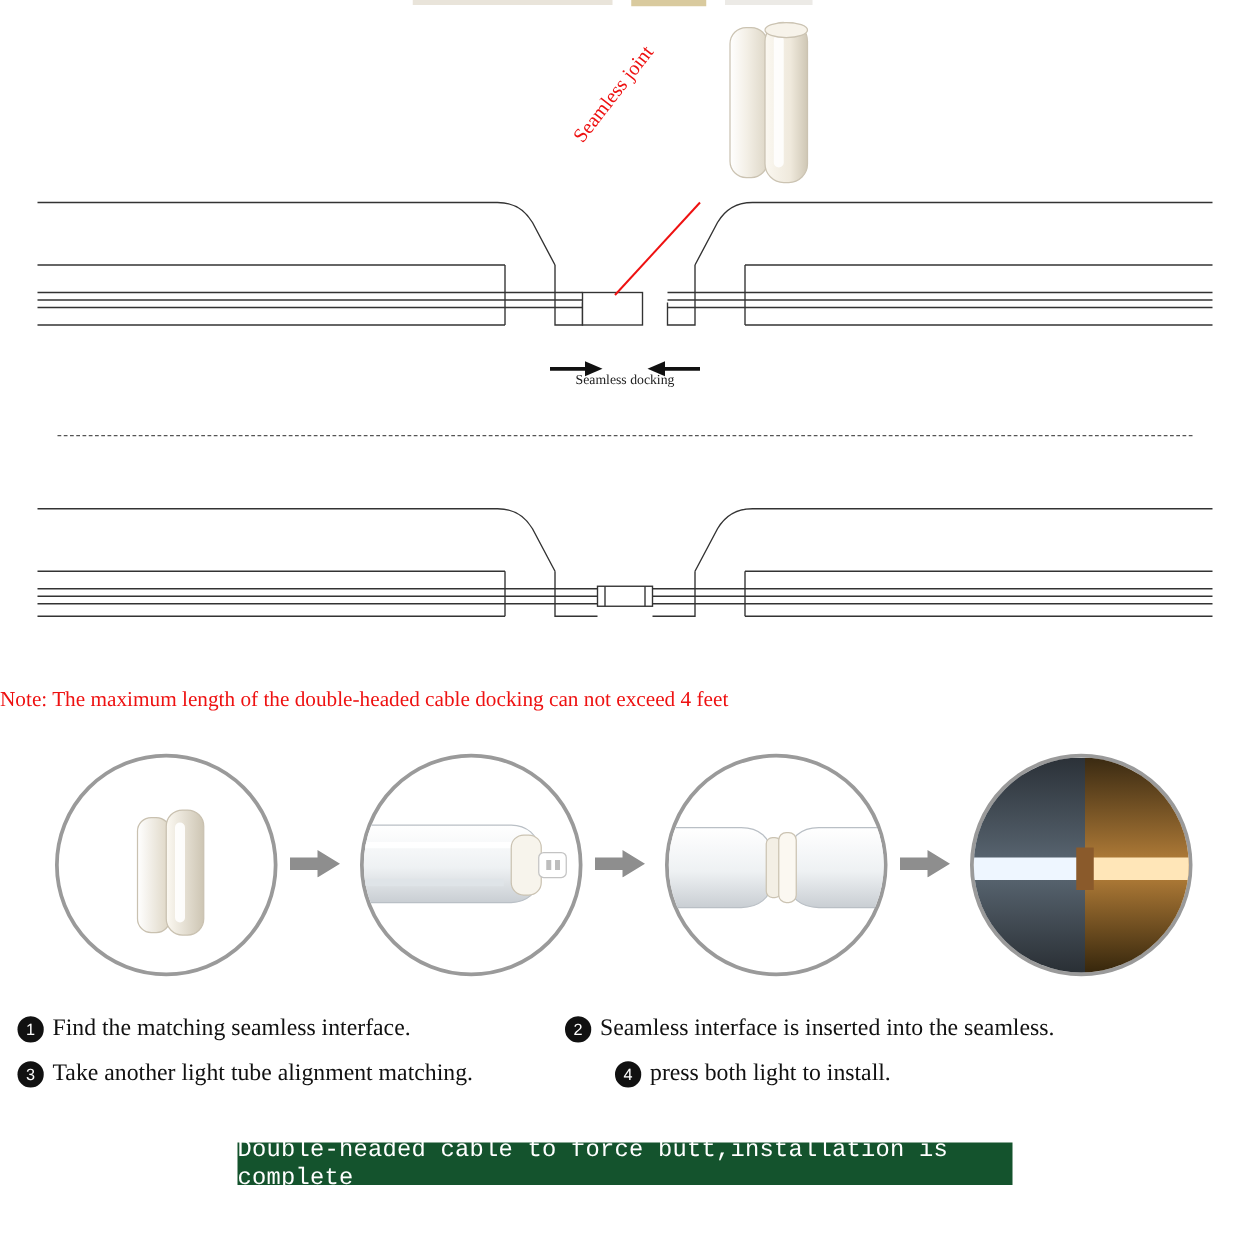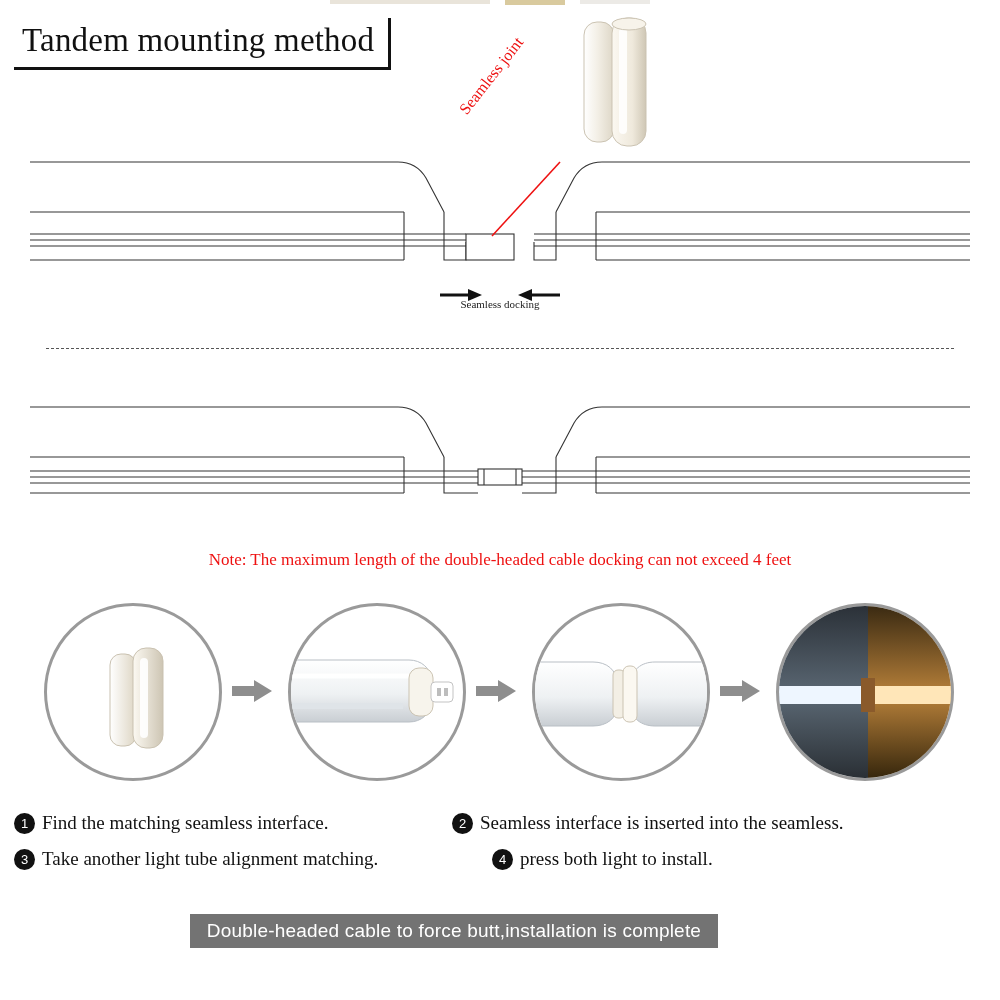--- a/index.html
+++ b/index.html
@@ -69,21 +69,21 @@
     left: 0; top: 298px; width: 1000px;
   }
   .cap-double-headed {
     left: 0; top: 515px; width: 1000px;
   }
   .note-red {
     position: absolute;
     left: 0;
     top: 550px;
     width: 1000px;
-    text-align: center;
+    text-align: left;
     font-size: 17px;
     color: #ee1111;
     font-family: "Liberation Serif", serif;
   }
 
   
   .joint-label {
     position: absolute;
     left: 470px;
     top: 100px;
@@ -165,29 +165,29 @@
   .s1 { left: 14px;  top: 0; }
   .s2 { left: 452px; top: 0; }
   .s3 { left: 14px;  top: 0; }
   .s4 { left: 492px; top: 0; }
 
   
   .banner {
     position: absolute;
     left: 190px;
     top: 914px;
-    width: 528px;
+    width: 620px;
     height: 34px;
-    background: #737373;
+    background: #14532d;
     color: #fff;
     display: flex;
     align-items: center;
     justify-content: center;
     font-size: 19px;
-    font-family: Liberation Sans, sans-serif;
+    font-family: Liberation Mono, monospace;
     letter-spacing: 0.2px;
   }
 
   
   .top-strip {
     position: absolute;
     left: 330px;
     top: 0;
     width: 340px;
     height: 6px;
@@ -197,21 +197,20 @@
 <body>
 
 <div class="page">
 
   <svg class="top-strip" viewBox="0 0 340 6">
     <rect x="0" y="0" width="160" height="4" fill="#e9e4da"></rect>
     <rect x="175" y="0" width="60" height="5" fill="#d9ca9e"></rect>
     <rect x="250" y="0" width="70" height="4" fill="#eceae6"></rect>
   </svg>
 
-  <div class="title-box">Tandem mounting method</div>
 
   <svg class="top-connector" viewBox="0 0 96 136">
     <defs>
       <linearGradient id="plast1" x1="0" y1="0" x2="1" y2="0">
         <stop offset="0%" stop-color="#ffffff"></stop>
         <stop offset="45%" stop-color="#f3efe6"></stop>
         <stop offset="100%" stop-color="#ddd6c6"></stop>
       </linearGradient>
       <linearGradient id="plast2" x1="0" y1="0" x2="1" y2="0">
         <stop offset="0%" stop-color="#fbf8f1"></stop>

